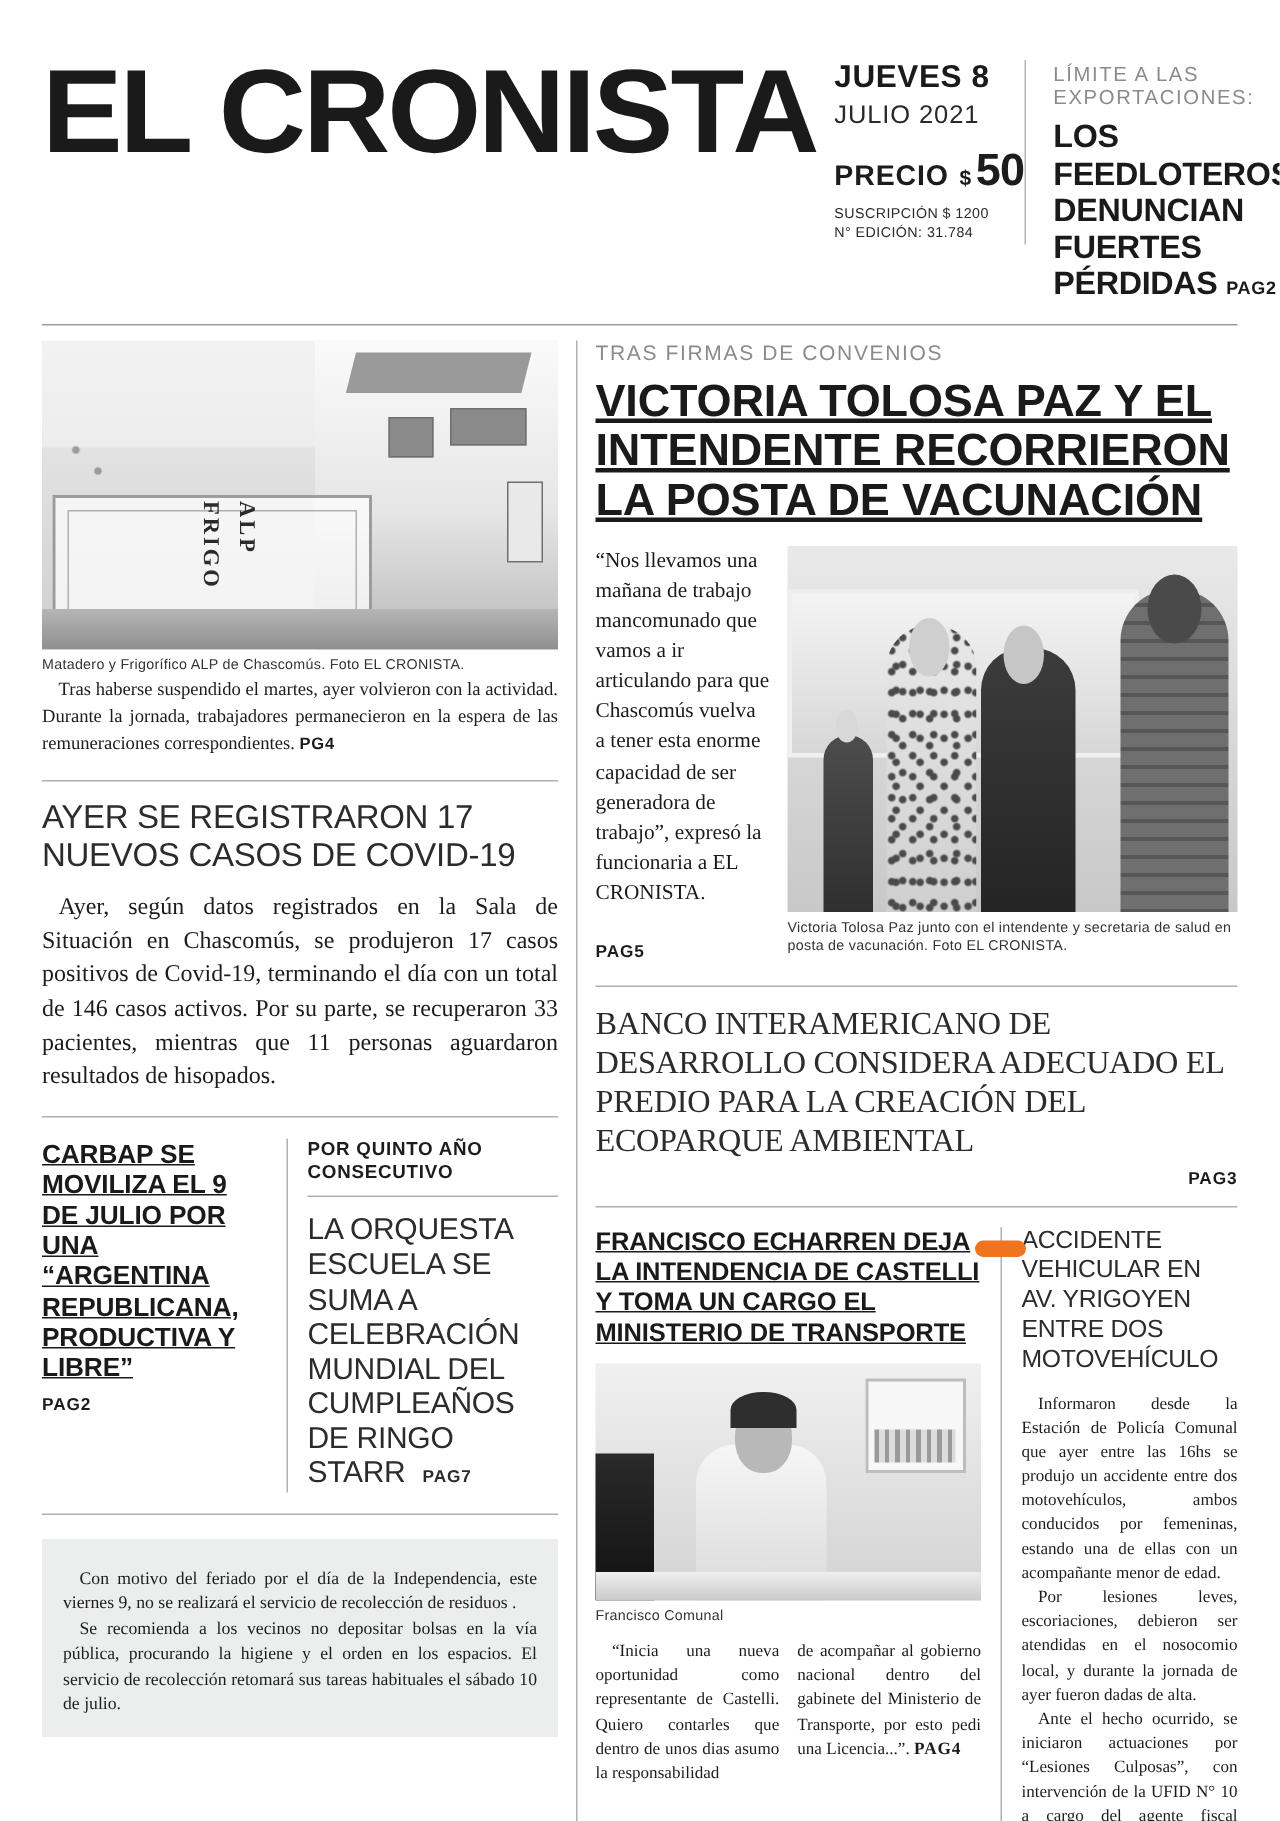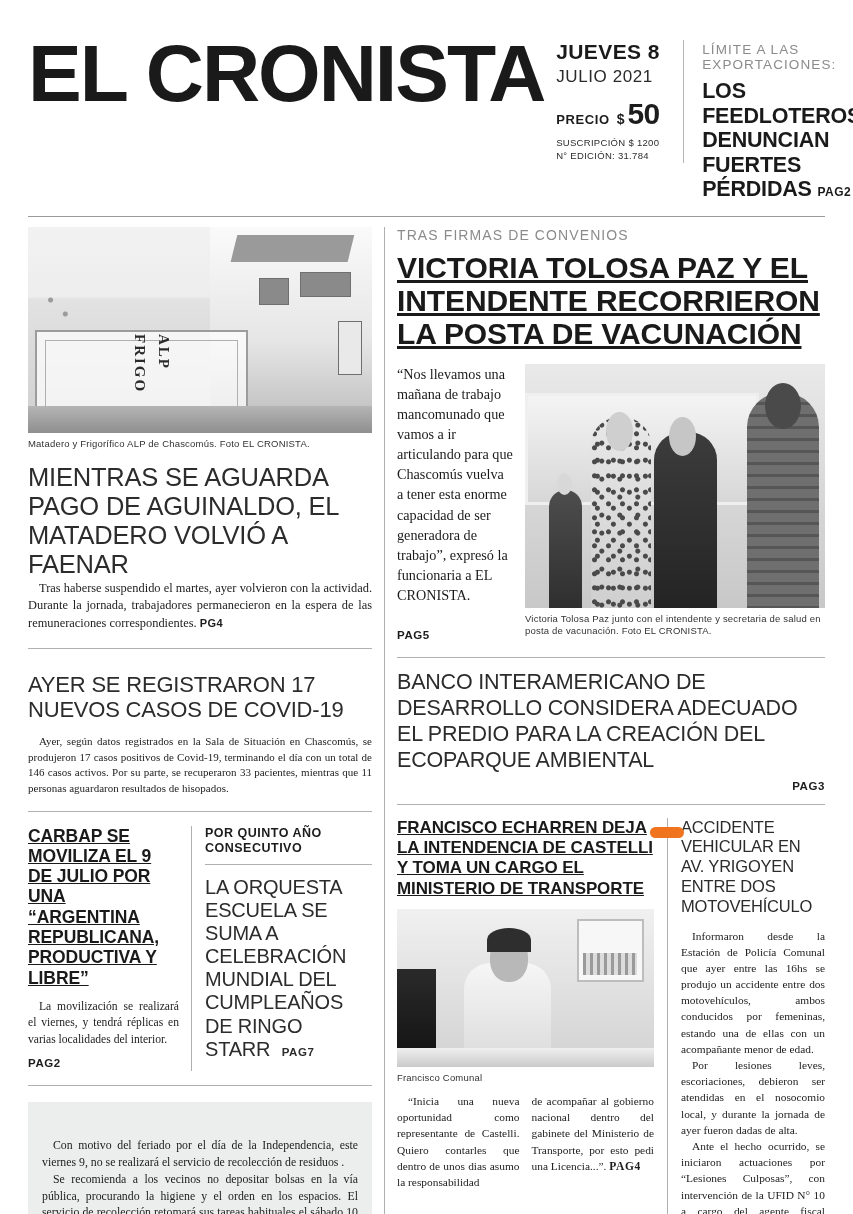--- a/index.html
+++ b/index.html
@@ -28,21 +28,21 @@
     margin-top: 12px;
   }
   .date-block {
     margin-left: 22px; margin-top: 14px; padding-right: 16px;
     border-right: 1px solid #b5b5b5;
     min-width: 128px;
   }
   .date-dow { font-size: 21px; font-weight: 700; letter-spacing: .4px; color:#1a1a1a; }
   .date-my  { font-size: 17px; font-weight: 300; letter-spacing: .6px; color:#2a2a2a; margin-top: 3px; }
   .price-row { margin-top: 10px; display: flex; align-items: baseline; gap: 7px; }
-  .price-lbl { font-size: 13px; font-weight: 800; letter-spacing: .6px; }
+  .price-lbl { font-size: 19px; font-weight: 800; letter-spacing: .6px; }
   .price-cur { font-size: 14px; font-weight: 700; }
   .price-val { font-size: 30px; font-weight: 800; letter-spacing: -.5px; margin-left:-4px;}
   .sub-line { font-size: 9.5px; letter-spacing: .3px; margin-top: 6px; color: #2b2b2b; line-height: 1.35; }
 
   .top-right { margin-left: 18px; padding-top: 16px; flex: 1; }
   .kicker-grey {
     font-size: 13.5px; font-weight: 300; letter-spacing: 1.1px;
     color: #8b8b8b; text-transform: uppercase;
   }
   .top-right-head {
@@ -79,35 +79,35 @@
   }
   .body-serif.indent { text-indent: 11px; }
   .pagtag { font-weight: 800; font-family: "Liberation Sans", sans-serif; font-size: 11px; letter-spacing: .5px; }
   .pagtag-blk { font-weight: 800; font-size: 11.5px; letter-spacing: .6px; display:inline-block; }
 
   .hr-thin { border-top: 1px solid #b0b0b0; }
 
   
   .lead-head { font-size: 25.5px; margin-top: 13px; }
   .lead-body { margin-top: 1px; }
-  .covid-head { font-size: 22px; margin-top: 24px; }
-  .covid-body { margin-top: 11px; font-size: 11px; }
+  .covid-head { font-size: 22px; margin-top: 12px; }
+  .covid-body { margin-top: 11px; font-size: 16px; }
 
   .two-col-small { display: flex; margin-top: 14px; }
   .tcs-a { width: 163px; padding-right: 12px; }
   .tcs-sep { width: 1px; background: #b0b0b0; }
   .tcs-b { flex: 1; padding-left: 13px; }
   .carbap-head { font-size: 17.5px; line-height: 1.16; }
   .carbap-body { margin-top: 11px; font-size: 11.6px; }
   .kick-blk { font-size: 12.5px; font-weight: 800; letter-spacing: .5px; text-transform: uppercase; line-height:1.2; }
   .orq-head { font-size: 20px; margin-top: 11px; line-height: 1.16; }
 
   .grey-box { background: #eceded; margin-top: 16px; padding: 13px 14px 14px 14px; }
   .grey-box-head { font-size: 17.5px; line-height: 1.18; }
-  .grey-box-body { margin-top: 22px; font-size: 11.8px; }
+  .grey-box-body { margin-top: 5px; font-size: 11.8px; }
 
   
   .rk { font-size: 14px; }
   .main-head { font-size: 30px; margin-top: 8px; line-height: 1.1; }
   .quote-row { display: flex; margin-top: 14px; }
   .quote-col { width: 128px; padding-right: 12px; }
   .quote-text {
     font-family: "Liberation Serif", serif;
     font-size: 14.2px; line-height: 1.42; color: #1a1a1a;
   }
@@ -278,38 +278,36 @@
         <div class="win" style="right:6%; top:22%; width:15%; height:12%;"></div>
         <div class="win" style="right:24%; top:25%; width:9%; height:13%;"></div>
         <div class="win" style="right:3%; top:46%; width:7%; height:26%; background:#e9e9e9;"></div>
         <div class="gate"></div>
         <div class="graf" style="left:30%; top:52%;">FRIGO</div>
         <div class="graf" style="left:37%; top:52%;">ALP</div>
         <div class="ground"></div>
       </div>
       <div class="cap">Matadero y Frigorífico ALP de Chascomús. Foto EL CRONISTA.</div>
 
-      <div class="h-light lead-head">MIENTRAS SE AGUARDA PAGO DE AGUINALDO, EL MATADERO VOLVIÓ A FAENAR</div>
 
       <div class="body-serif indent lead-body">
         <span>Tras haberse suspendido el martes, ayer volvieron con la actividad. Durante la jornada, trabajadores permanecieron en la espera de las remuneraciones correspondientes.</span>
         <span class="pagtag">PG4</span>
       </div>
 
       <div class="hr-thin" style="margin-top:16px;"></div>
 
       <div class="h-light covid-head">AYER SE REGISTRARON 17 NUEVOS CASOS DE COVID-19</div>
       <div class="body-serif indent covid-body">Ayer, según datos registrados en la Sala de Situación en Chascomús, se produjeron 17 casos positivos de Covid-19, terminando el día con un total de 146 casos activos. Por su parte, se recuperaron 33 pacientes, mientras que 11 personas aguardaron resultados de hisopados.</div>
 
       <div class="hr-thin" style="margin-top:14px;"></div>
 
       <div class="two-col-small">
         <div class="tcs-a">
           <div class="h-bold carbap-head">CARBAP SE MOVILIZA EL 9 DE JULIO POR UNA “ARGENTINA REPUBLICANA, PRODUCTIVA Y LIBRE”</div>
-          <div class="body-serif indent carbap-body">La movilización se realizará el viernes, y tendrá réplicas en varias localidades del interior.</div>
           <div class="pagtag-blk" style="margin-top:9px;">PAG2</div>
         </div>
         <div class="tcs-sep"></div>
         <div class="tcs-b">
           <div class="kick-blk">POR QUINTO AÑO CONSECUTIVO</div>
           <div class="hr-thin" style="margin-top:8px;"></div>
           <div class="h-light orq-head">
             <span>LA ORQUESTA ESCUELA SE SUMA A CELEBRACIÓN MUNDIAL DEL CUMPLEAÑOS DE RINGO STARR</span>
             <span class="pagtag-blk" style="font-size:11.5px; margin-left:6px;">PAG7</span>
           </div>
@@ -348,21 +346,21 @@
             <div class="head" style="left:48%; top:22%; width:9%; height:16%; background:#c6c6c6;"></div>
             <div class="figC"></div>
             <div class="head" style="right:8%; top:8%; width:12%; height:19%; background:#4a4a4a;"></div>
           </div>
           <div class="cap">Victoria Tolosa Paz junto con el intendente y secretaria de salud en posta de vacunación. Foto EL CRONISTA.</div>
         </div>
       </div>
 
       <div class="hr-thin" style="margin-top:14px;"></div>
 
-      <div class="h-light bid-head" style="margin-top:12px;">BANCO INTERAMERICANO DE DESARROLLO CONSIDERA ADECUADO EL PREDIO PARA LA CREACIÓN DEL ECOPARQUE AMBIENTAL</div>
+      <div class="h-light bid-head" style="margin-top:12px;font-family:Liberation Serif, serif;">BANCO INTERAMERICANO DE DESARROLLO CONSIDERA ADECUADO EL PREDIO PARA LA CREACIÓN DEL ECOPARQUE AMBIENTAL</div>
       <div class="bid-pag">
         <span class="pagtag-blk">PAG3</span>
       </div>
 
       <div class="hr-thin" style="margin-top:10px;"></div>
 
       <div class="bottom-row">
 
         <div class="bot-a">
           <div class="h-bold ech-head">FRANCISCO ECHARREN DEJA LA INTENDENCIA DE CASTELLI Y TOMA UN CARGO EL MINISTERIO DE TRANSPORTE</div>

